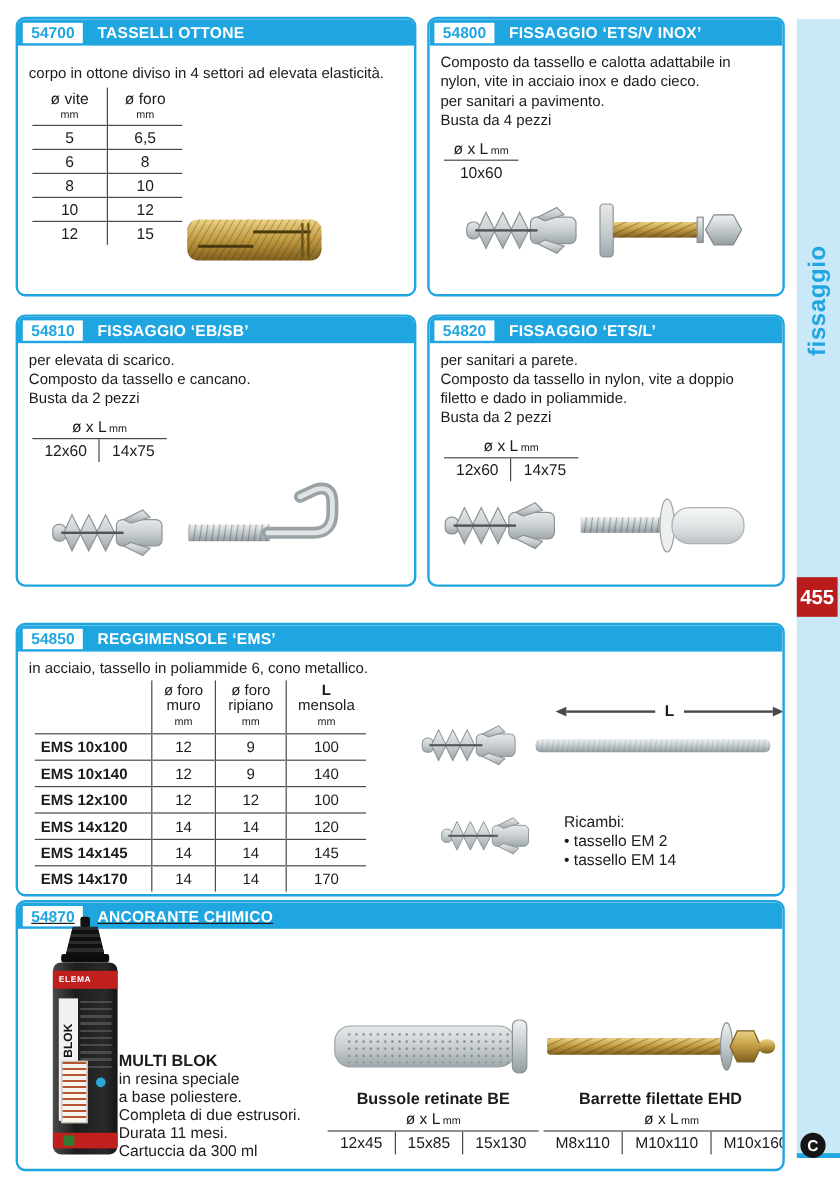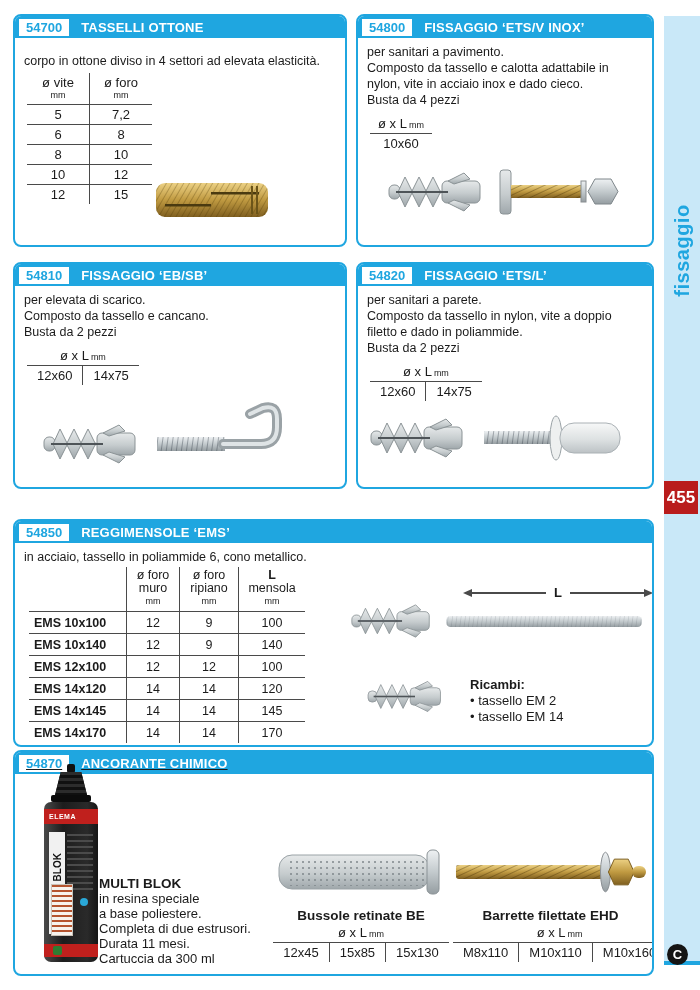--- a/index.html
+++ b/index.html
@@ -61,21 +61,21 @@
   .t5 .cmuro{width:44px;} .t5 .crip{width:50px;} .t5 .cmen{width:58px;}
   
   .abs{position:absolute;}
   .dim-arrow{position:absolute;left:448px;top:64px;width:190px;display:flex;align-items:center;}
   .ah{width:0;height:0;border-top:4px solid transparent;border-bottom:4px solid transparent;}
   .ah.l{border-right:9px solid var(--line);}
   .ah.r{border-left:9px solid var(--line);}
   .dim-line{flex:1;height:2px;background:var(--line);}
   .dim-label{font-weight:700;font-size:13px;padding:0 8px;}
   .ricambi{position:absolute;left:455px;top:156px;font-size:13px;line-height:16px;}
-  .ricambi .r-title{font-weight:700;}
+  .ricambi .r-title{font-weight:400;}
   
   .prod-text{position:absolute;left:84px;top:124px;width:175px;font-size:13px;line-height:15px;}
   .prod-name{font-weight:700;font-size:13.5px;}
   .sub-group{position:absolute;top:94px;text-align:center;}
   .sub-bussole{left:256px;width:180px;}
   .sub-barrette{left:438px;width:195px;}
   .sub-img-wrap{height:52px;display:flex;align-items:center;justify-content:center;}
   .sub-name{font-weight:700;font-size:13.5px;margin-top:10px;}
   .sub-group .size-group{margin:2px 0 0 0;}
   
@@ -172,21 +172,21 @@
     <table class="t1">
       <thead>
         <tr>
           <th><span>ø vite</span><span class="unit">mm</span></th>
           <th><span>ø foro</span><span class="unit">mm</span></th>
         </tr>
       </thead>
       <tbody>
         <tr>
             <td>5</td>
-            <td>7,2</td>
+            <td>6,5</td>
           </tr>
         <tr>
             <td>6</td>
             <td>8</td>
           </tr>
         <tr>
             <td>8</td>
             <td>10</td>
           </tr>
         <tr>
@@ -208,22 +208,22 @@
       <rect x="101" y="4" width="2" height="28" fill="#6b5418"></rect>
     </svg>
   </div>
 
   <div class="card card2">
     <div class="card-header">
       <span class="code-box">54800</span>
       <span class="card-title">FISSAGGIO ‘ETS/V INOX’</span>
     </div>
     <div class="desc">
+      <div>Composto da tassello e calotta adattabile in nylon, vite in acciaio inox e dado cieco.</div>
       <div>per sanitari a pavimento.</div>
-      <div>Composto da tassello e calotta adattabile in nylon, vite in acciaio inox e dado cieco.</div>
       <div>Busta da 4 pezzi</div>
     </div>
     <div class="size-group">
       <div class="size-head">
         <span>ø x L</span><span class="unit">mm</span>
       </div>
       <div class="size-vals">
         <span class="val">10x60</span>
       </div>
     </div>

